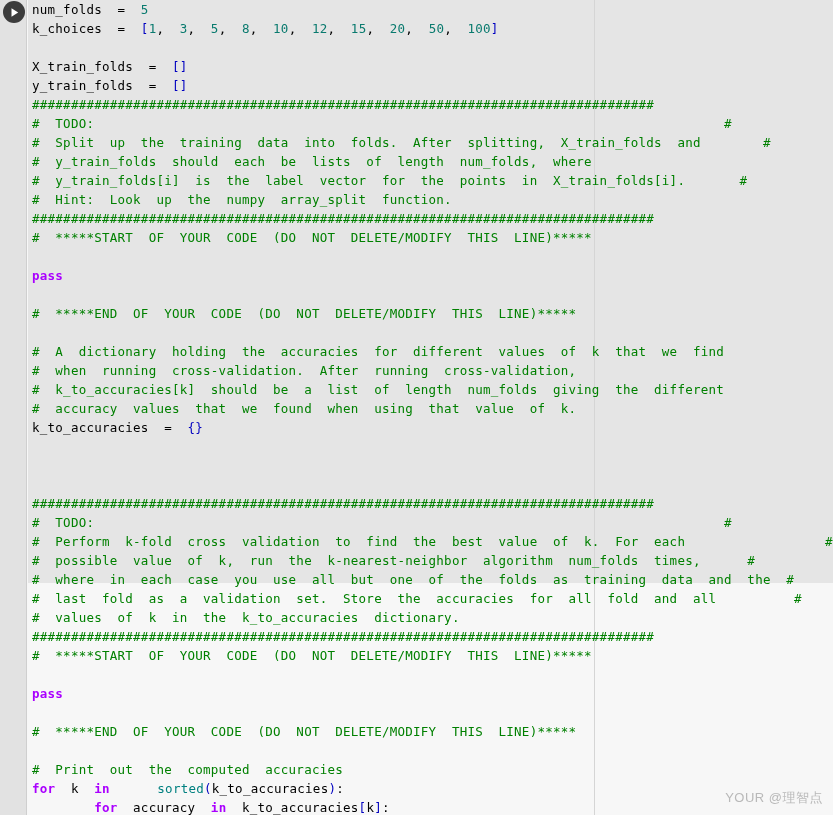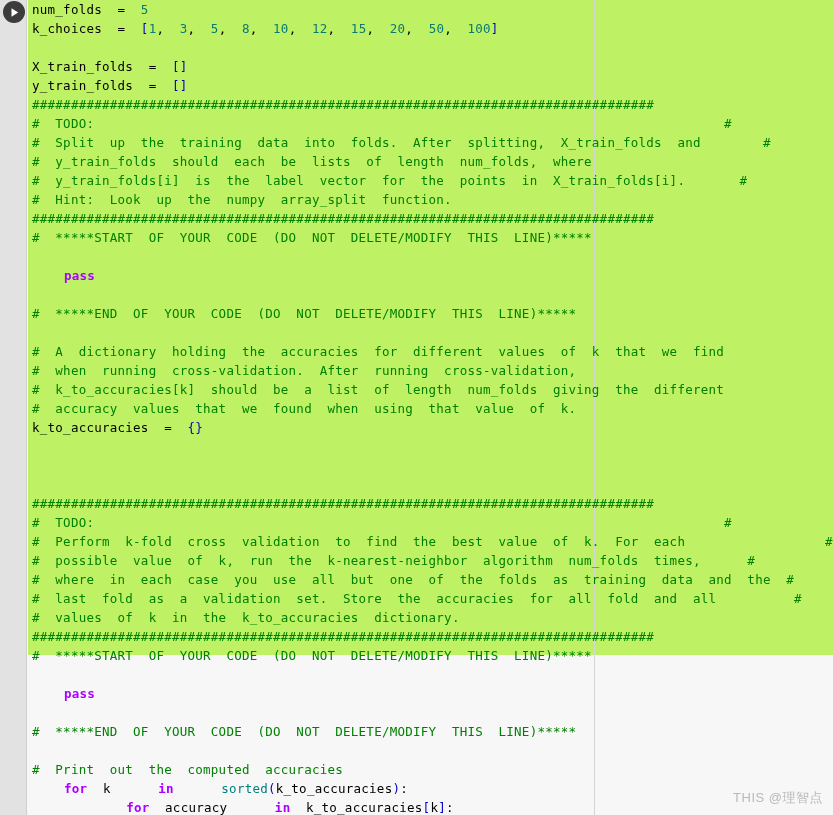--- a/index.html
+++ b/index.html
@@ -48,22 +48,22 @@
     cursor: pointer;
   }
   .run-btn svg { display: block; }
 
   
   .cell {
     position: absolute;
     left: 28px;
     top: 0;
     right: 0;
-    height: 655px;
-    background: #bef264;
+    height: 583px;
+    background: #e5e5e5;
   }
   
   .ruler {
     position: absolute;
     left: 566px;
     top: 0;
     width: 1px;
     height: 815px;
     background: #d5d5d5;
   }
@@ -80,21 +80,21 @@
     color: #000000;
   }
   .code .ln {
     display: block;
     height: 19px;
     white-space: pre;
   }
 
   
   .c  { color: #008000; }                 
-  .kw { color: #aa00ff; font-weight: bold; margin-left: 32px;} 
+  .kw { color: #aa00ff; font-weight: bold;} 
   .bi { color: #008080; margin-left: 32px; }                 
   .num{ color: #097a6e; }                 
   .op { color: #0000c0; }                 
   .pl { color: #000000; }                 
 
   
   .watermark {
     position: absolute;
     right: 10px;
     bottom: 8px;
@@ -117,15 +117,15 @@
         <polygon points="2.5,1.3 9.2,5.5 2.5,9.7" fill="#ffffff"></polygon>
       </svg>
     </div>
   </div>
 
   <div class="cell">
     <div class="ruler"></div>
     <div class="code" id="code-body"><span class="ln"><span class="pl">num_folds  =  </span><span class="num">5</span></span><span class="ln"><span class="pl">k_choices  =  </span><span class="op">[</span><span class="num">1</span><span class="pl">,  </span><span class="num">3</span><span class="pl">,  </span><span class="num">5</span><span class="pl">,  </span><span class="num">8</span><span class="pl">,  </span><span class="num">10</span><span class="pl">,  </span><span class="num">12</span><span class="pl">,  </span><span class="num">15</span><span class="pl">,  </span><span class="num">20</span><span class="pl">,  </span><span class="num">50</span><span class="pl">,  </span><span class="num">100</span><span class="op">]</span></span><span class="ln"><span class="pl">&nbsp;</span></span><span class="ln"><span class="pl">X_train_folds  =  </span><span class="op">[]</span></span><span class="ln"><span class="pl">y_train_folds  =  </span><span class="op">[]</span></span><span class="ln"><span class="c">################################################################################</span></span><span class="ln"><span class="c">#  TODO:                                                                                 #</span></span><span class="ln"><span class="c">#  Split  up  the  training  data  into  folds.  After  splitting,  X_train_folds  and        #</span></span><span class="ln"><span class="c">#  y_train_folds  should  each  be  lists  of  length  num_folds,  where                                 #</span></span><span class="ln"><span class="c">#  y_train_folds[i]  is  the  label  vector  for  the  points  in  X_train_folds[i].       #</span></span><span class="ln"><span class="c">#  Hint:  Look  up  the  numpy  array_split  function.</span></span><span class="ln"><span class="c">################################################################################</span></span><span class="ln"><span class="c">#  *****START  OF  YOUR  CODE  (DO  NOT  DELETE/MODIFY  THIS  LINE)*****</span></span><span class="ln"><span class="pl">&nbsp;</span></span><span class="ln"><span class="kw">pass</span></span><span class="ln"><span class="pl">&nbsp;</span></span><span class="ln"><span class="c">#  *****END  OF  YOUR  CODE  (DO  NOT  DELETE/MODIFY  THIS  LINE)*****</span></span><span class="ln"><span class="pl">&nbsp;</span></span><span class="ln"><span class="c">#  A  dictionary  holding  the  accuracies  for  different  values  of  k  that  we  find</span></span><span class="ln"><span class="c">#  when  running  cross-validation.  After  running  cross-validation,</span></span><span class="ln"><span class="c">#  k_to_accuracies[k]  should  be  a  list  of  length  num_folds  giving  the  different</span></span><span class="ln"><span class="c">#  accuracy  values  that  we  found  when  using  that  value  of  k.</span></span><span class="ln"><span class="pl">k_to_accuracies  =  </span><span class="op">{}</span></span><span class="ln"><span class="pl">&nbsp;</span></span><span class="ln"><span class="pl">&nbsp;</span></span><span class="ln"><span class="pl">&nbsp;</span></span><span class="ln"><span class="c">################################################################################</span></span><span class="ln"><span class="c">#  TODO:                                                                                 #</span></span><span class="ln"><span class="c">#  Perform  k-fold  cross  validation  to  find  the  best  value  of  k.  For  each                  #</span></span><span class="ln"><span class="c">#  possible  value  of  k,  run  the  k-nearest-neighbor  algorithm  num_folds  times,      #</span></span><span class="ln"><span class="c">#  where  in  each  case  you  use  all  but  one  of  the  folds  as  training  data  and  the  #</span></span><span class="ln"><span class="c">#  last  fold  as  a  validation  set.  Store  the  accuracies  for  all  fold  and  all          #</span></span><span class="ln"><span class="c">#  values  of  k  in  the  k_to_accuracies  dictionary.</span></span><span class="ln"><span class="c">################################################################################</span></span><span class="ln"><span class="c">#  *****START  OF  YOUR  CODE  (DO  NOT  DELETE/MODIFY  THIS  LINE)*****</span></span><span class="ln"><span class="pl">&nbsp;</span></span><span class="ln"><span class="kw">pass</span></span><span class="ln"><span class="pl">&nbsp;</span></span><span class="ln"><span class="c">#  *****END  OF  YOUR  CODE  (DO  NOT  DELETE/MODIFY  THIS  LINE)*****</span></span><span class="ln"><span class="pl">&nbsp;</span></span><span class="ln"><span class="c">#  Print  out  the  computed  accuracies</span></span><span class="ln"><span class="kw">for</span><span class="pl">  k  </span><span class="kw">in</span><span class="pl">  </span><span class="bi">sorted</span><span class="op">(</span><span class="pl">k_to_accuracies</span><span class="op">)</span><span class="pl">:</span></span><span class="ln"><span class="pl">        </span><span class="kw">for</span><span class="pl">  accuracy  </span><span class="kw">in</span><span class="pl">  k_to_accuracies</span><span class="op">[</span><span class="pl">k</span><span class="op">]</span><span class="pl">:</span></span></div>
   </div>
 
-  <div class="watermark">THIS @理智点</div>
+  <div class="watermark">YOUR @理智点</div>
 
 </div>
 
 </body></html>

